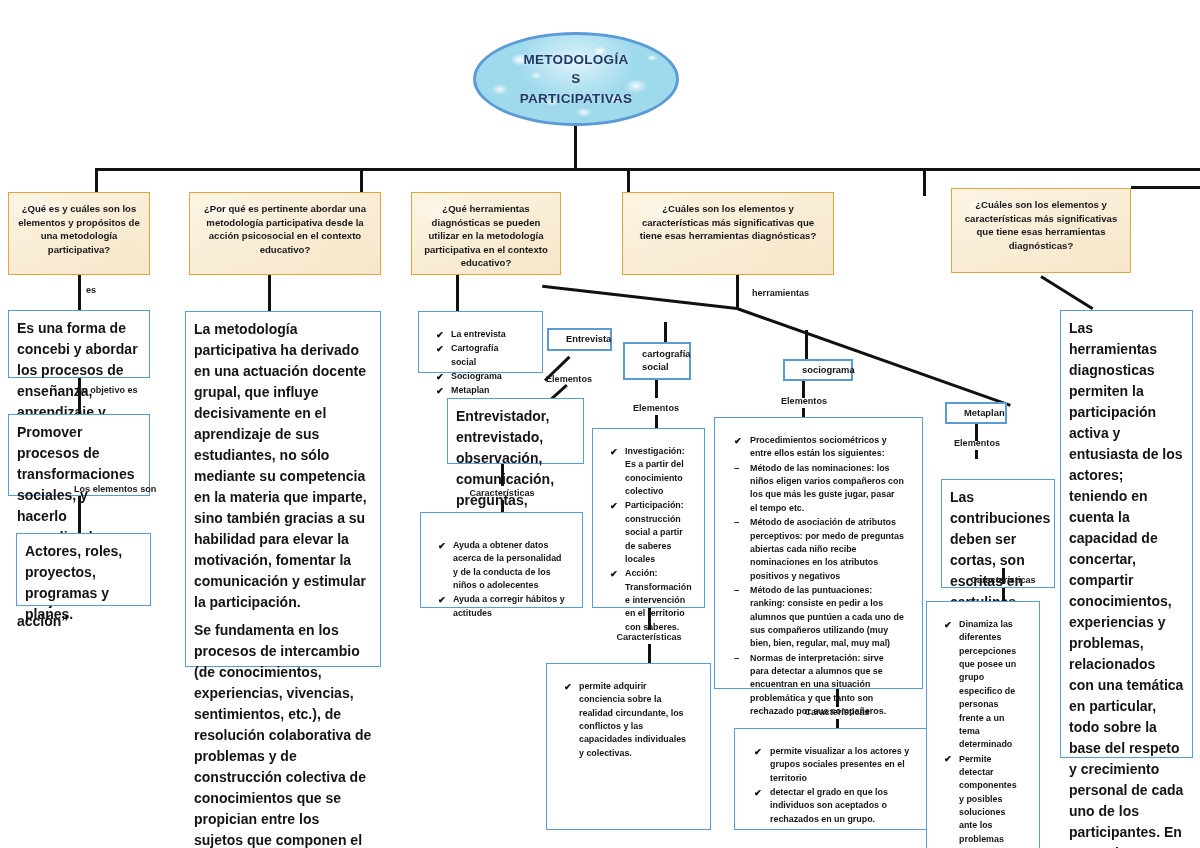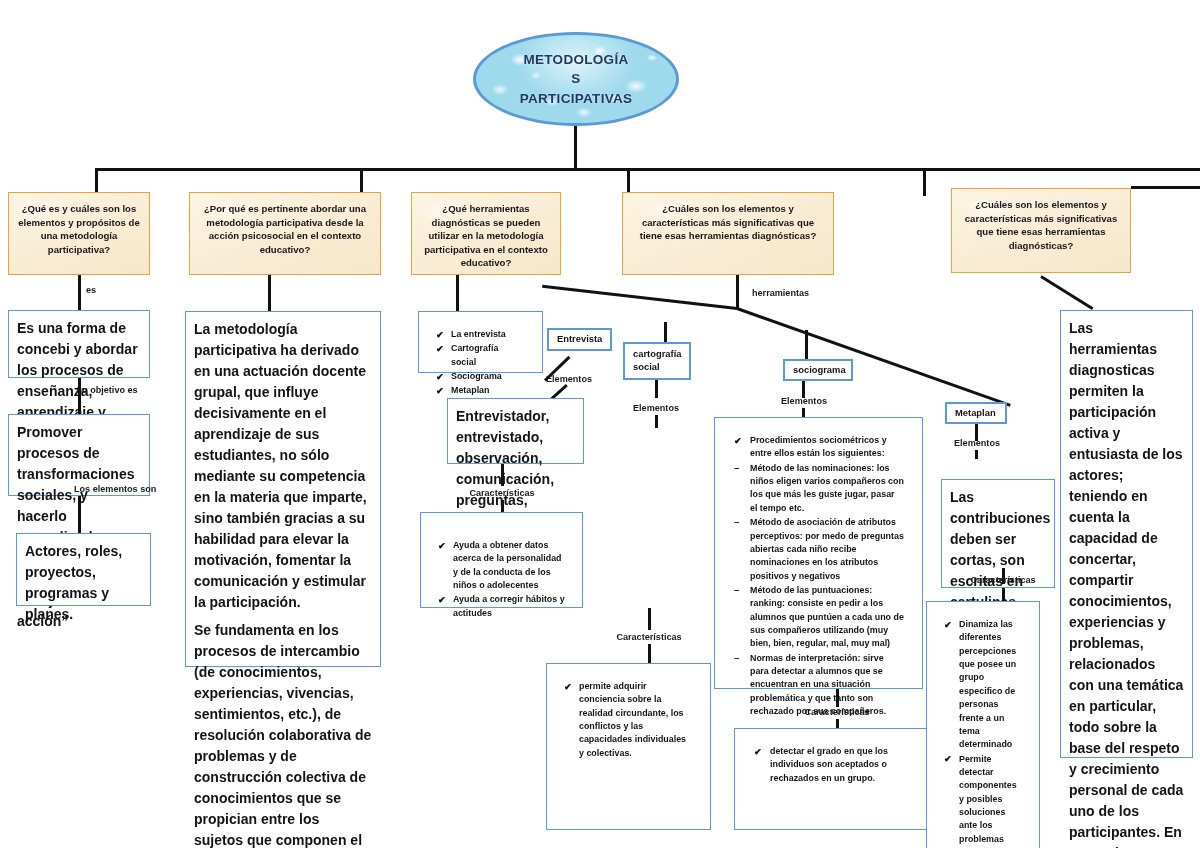--- a/index.html
+++ b/index.html
@@ -76,21 +76,21 @@
   .cbox .txt { font-size:14px; line-height:1.5; color:#141418; font-weight:600; }
   .cbox .txt p { margin:0 0 7px 0; }
   .cbox .txt p:last-child { margin-bottom:0; }
 
   
   .tagbox {
     position:absolute;
     border:2px solid #5b9bd5;
     background:#ffffff;
     display:flex; align-items:center;
-    padding:3px 8px;
+    padding:3px 17px;
   }
   .tagbox .txt { font-size:9.4px; line-height:1.35; color:#141418; font-weight:600; }
 
   
   .linklabel {
     position:absolute;
     font-size:9.1px; font-weight:700; color:#1a1a1e;
     white-space:nowrap;
   }
   .linklabel.ctr { text-align:center; transform:translateX(-50%); }
@@ -226,20 +226,27 @@
     <ul class="chk">
       <li> Ayuda a obtener datos acerca de la personalidad y de la conducta de los niños o adolecentes</li>
       <li>Ayuda a corregir hábitos y actitudes</li>
     </ul>
   </div>
 
   <div class="ln lnv" style="left:655px; top:380px; height:18px;"></div>
   <div class="linklabel ctr" style="left:656px; top:403px;">Elementos</div>
   <div class="ln lnv" style="left:655px; top:415px; height:13px;"></div>
 
+  <div class="cbox" style="left:592px; top:428px; width:113px; height:180px; padding:6px 7px;">
+    <ul class="chk">
+      <li>Investigación: Es a partir del conocimiento colectivo</li>
+      <li>Participación: construcción social a partir de saberes locales</li>
+      <li>Acción: Transformación e intervención en el territorio con saberes.</li>
+    </ul>
+  </div>
 
   <div class="ln lnv" style="left:648px; top:608px; height:22px;"></div>
   <div class="linklabel ctr" style="left:649px; top:632px;">Características</div>
   <div class="ln lnv" style="left:648px; top:644px; height:19px;"></div>
 
   <div class="cbox" style="left:546px; top:663px; width:165px; height:167px; padding:6px 7px;">
     <ul class="chk">
       <li>permite adquirir conciencia sobre la realidad circundante, los conflictos y las capacidades individuales y colectivas.</li>
     </ul>
   </div>
@@ -257,20 +264,21 @@
       <li class="dash">Normas de interpretación: sirve para detectar a alumnos que se encuentran en una situación problemática y que tanto son rechazado por sus compañeros.</li>
     </ul>
   </div>
 
   <div class="ln lnv" style="left:836px; top:689px; height:18px;"></div>
   <div class="linklabel ctr" style="left:837px; top:707px;">Características</div>
   <div class="ln lnv" style="left:836px; top:719px; height:9px;"></div>
 
   <div class="cbox" style="left:734px; top:728px; width:206px; height:102px; padding:6px 8px;">
     <ul class="chk wide">
+      <li>permite visualizar a los actores y grupos sociales presentes en el territorio</li>
       <li>detectar el grado en que los individuos son aceptados o rechazados en un grupo.</li>
     </ul>
   </div>
 
   <div class="ln lnv" style="left:975px; top:424px; height:17px;"></div>
   <div class="linklabel ctr" style="left:977px; top:438px;">Elementos</div>
   <div class="ln lnv" style="left:975px; top:450px; height:9px;"></div>
 
   <div class="cbox" style="left:941px; top:459px; width:114px; height:109px;margin-top:20px;">
     <div class="txt">Las contribuciones deben ser cortas, son escritas en cartulinas, utilizando letras de imprenta grandes, dibujos o gráficos</div>

